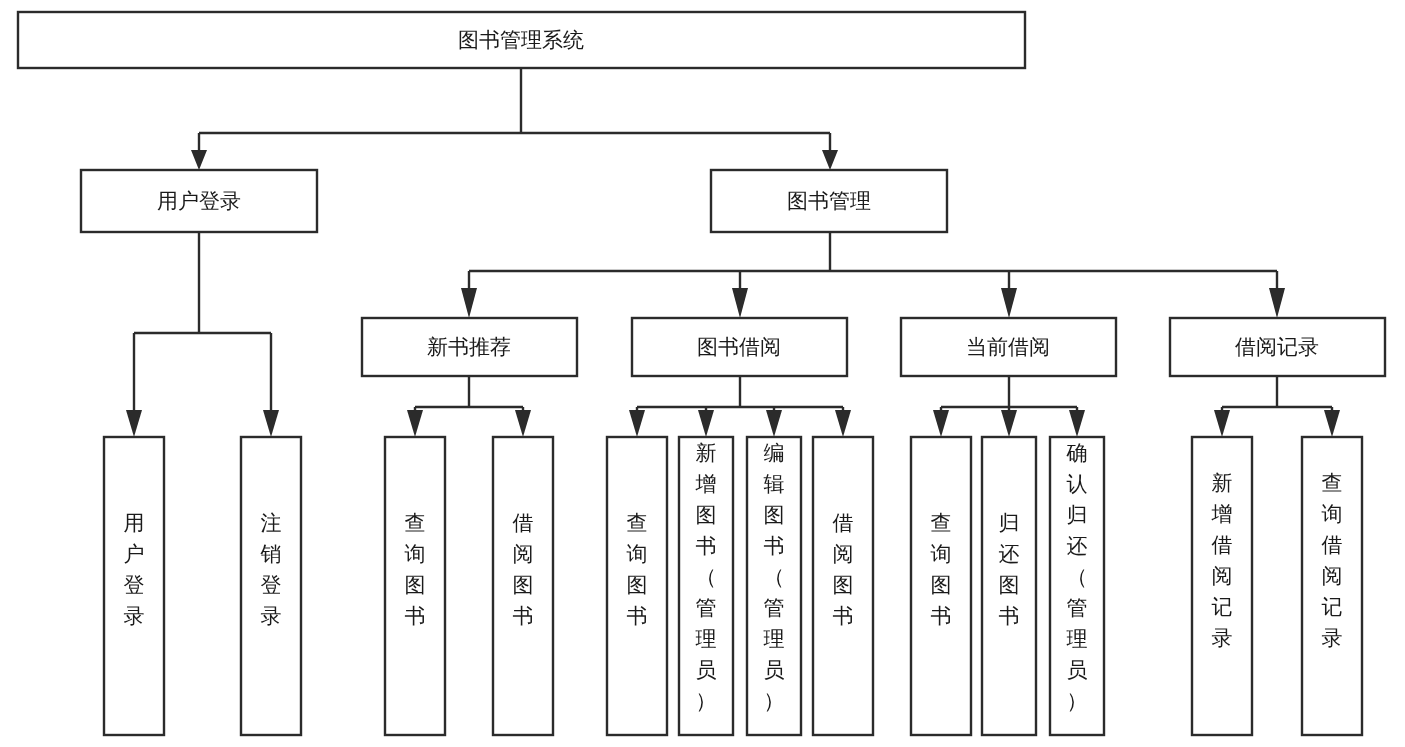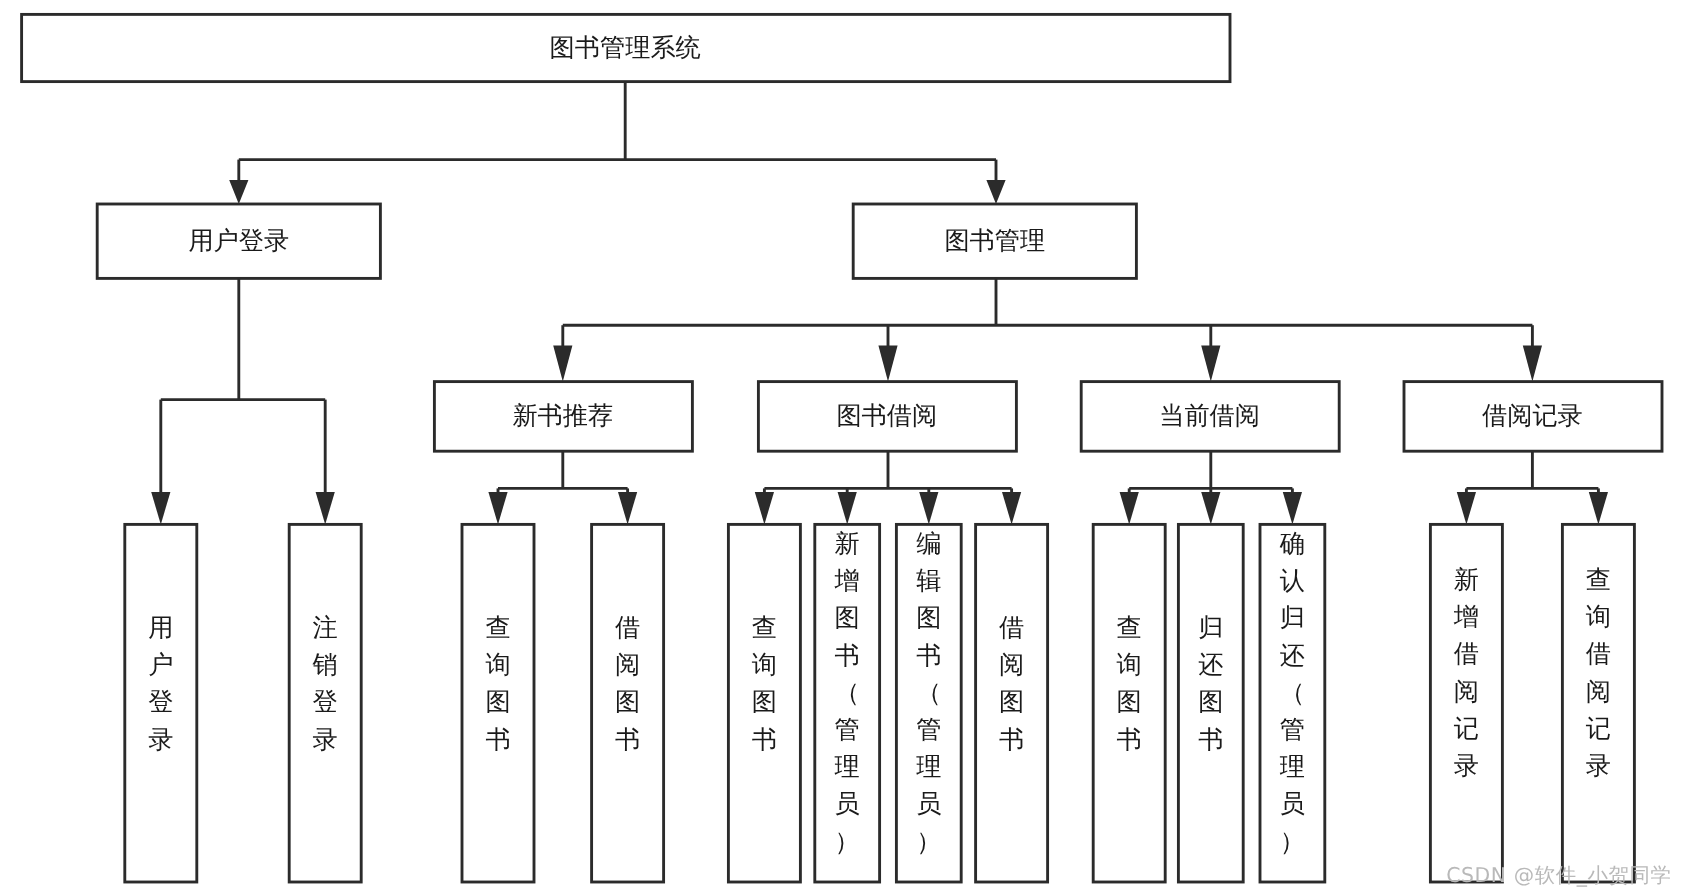--- a/index.html
+++ b/index.html
@@ -230,14 +230,13 @@
       <rect class="node-box" x="1192" y="437" width="60" height="298"></rect>
       <text class="node-label-v" x="1222" y="490"><tspan x="1222" y="490">新</tspan><tspan x="1222" y="521">增</tspan><tspan x="1222" y="552">借</tspan><tspan x="1222" y="583">阅</tspan><tspan x="1222" y="614">记</tspan><tspan x="1222" y="645">录</tspan></text>
     </g>
     <g>
       <rect class="node-box" x="1302" y="437" width="60" height="298"></rect>
       <text class="node-label-v" x="1332" y="490"><tspan x="1332" y="490">查</tspan><tspan x="1332" y="521">询</tspan><tspan x="1332" y="552">借</tspan><tspan x="1332" y="583">阅</tspan><tspan x="1332" y="614">记</tspan><tspan x="1332" y="645">录</tspan></text>
     </g>
 
   </svg>
 
-  <div class="watermark-text">CSDN @软件_小贺同学</div>
 </div>
 
 </body></html>

